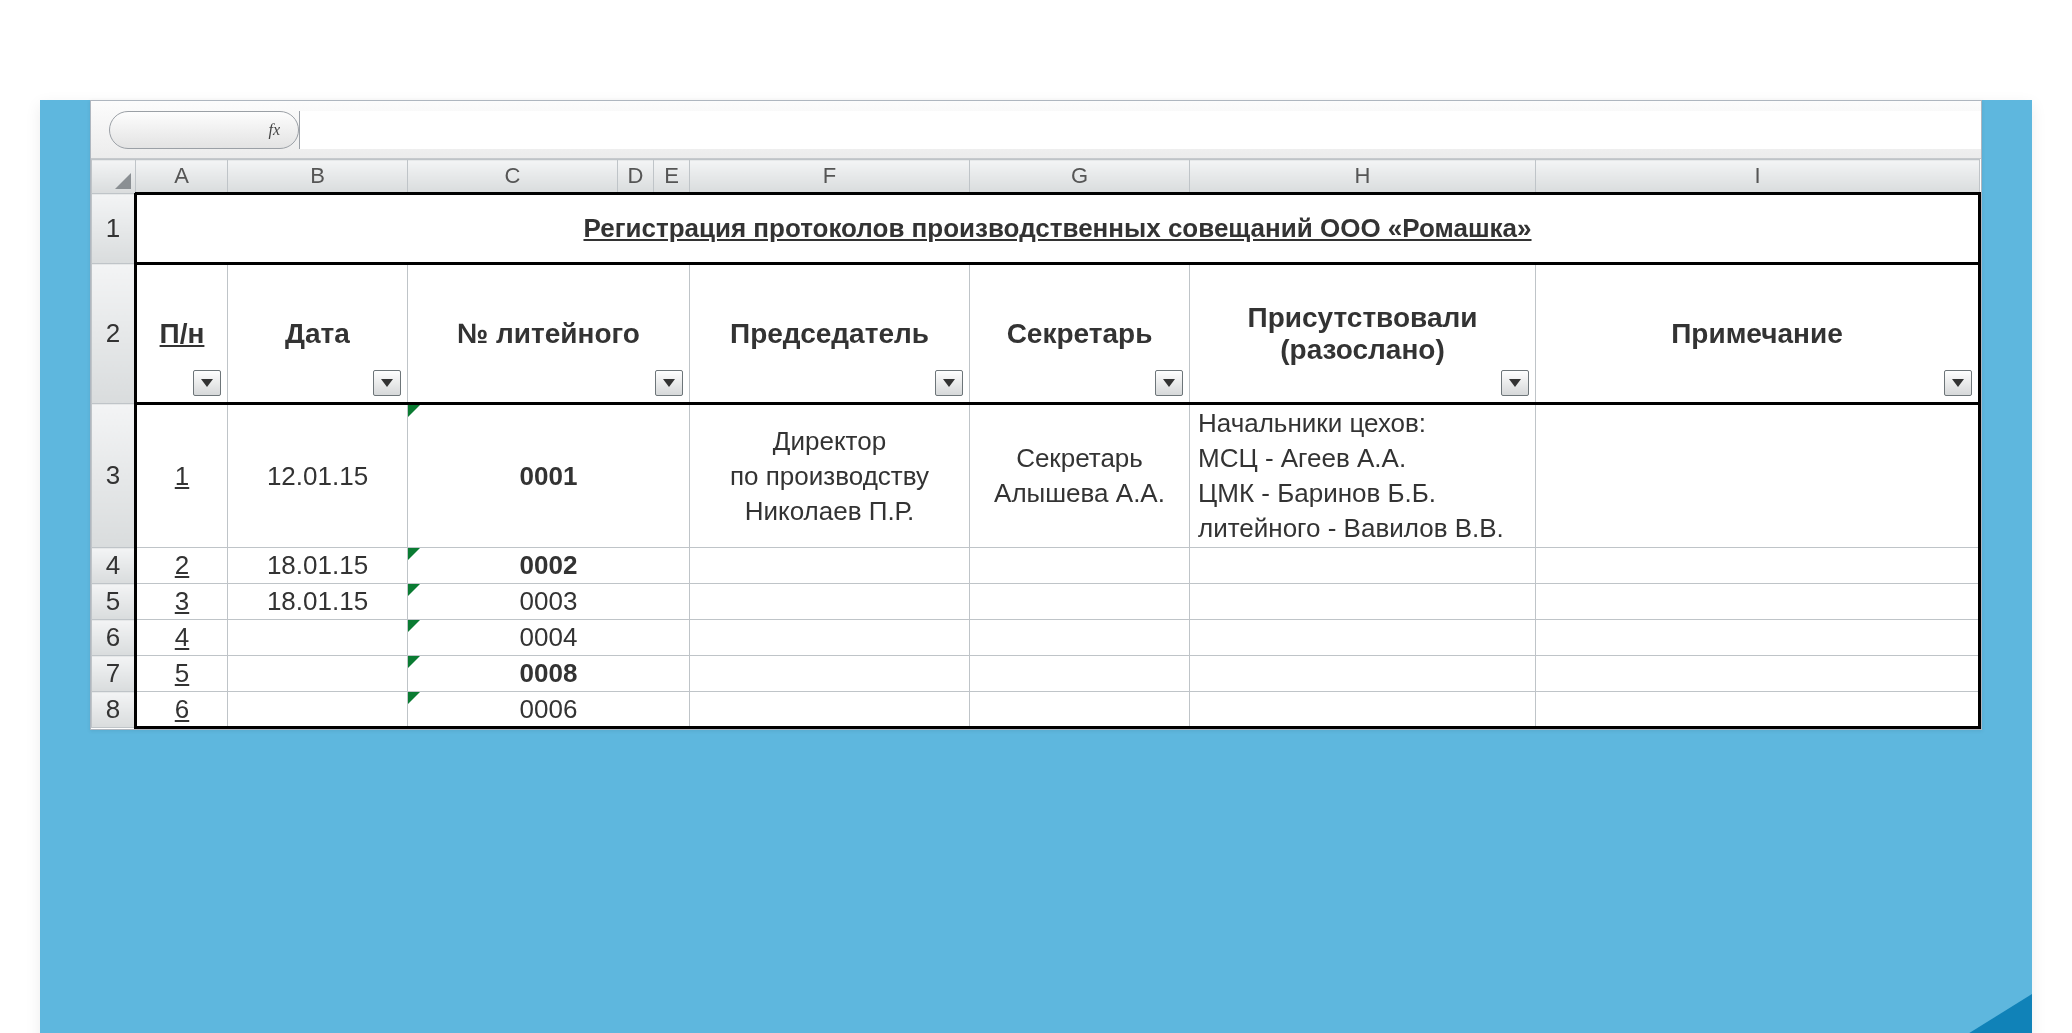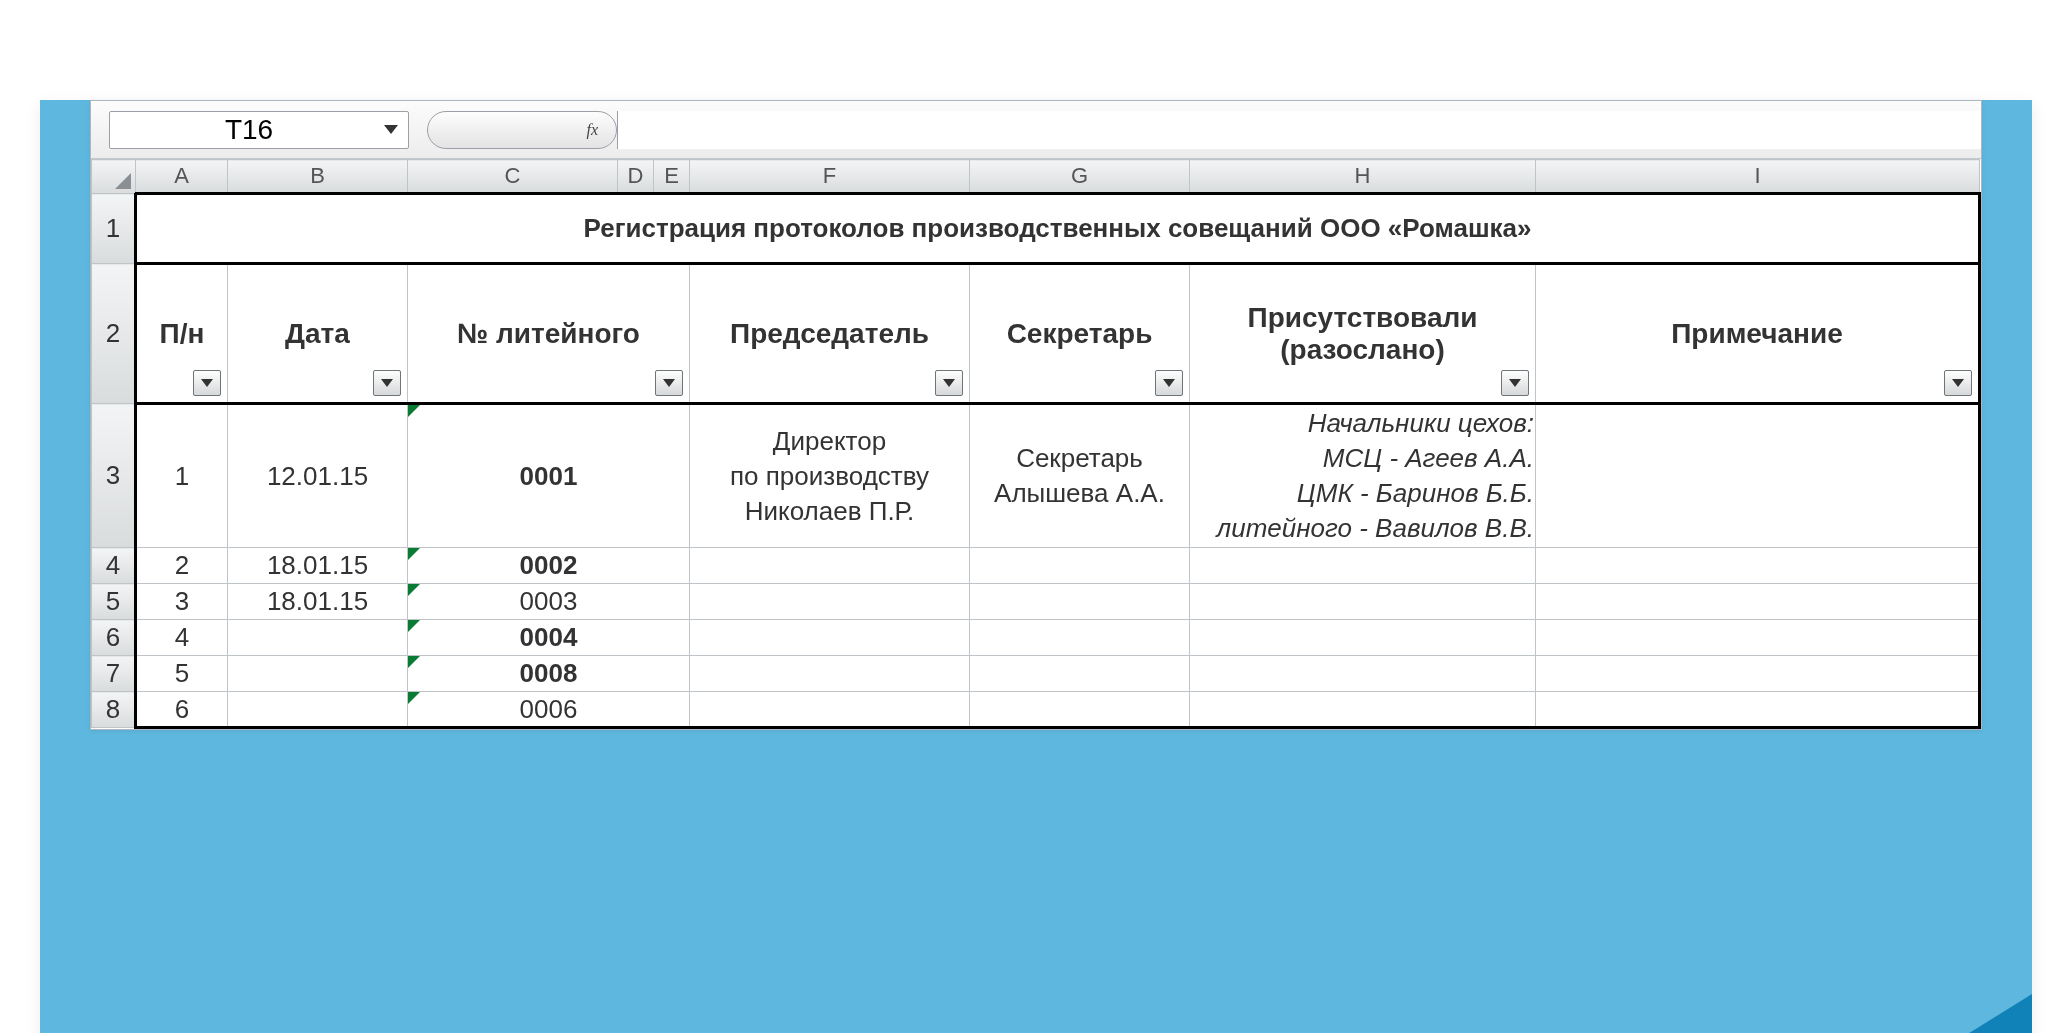--- a/index.html
+++ b/index.html
@@ -177,26 +177,26 @@
   }
   .hdr-row td.data .filter::after{
     content:"";
     width:0;height:0;
     border-left:6px solid transparent;
     border-right:6px solid transparent;
     border-top:8px solid #333;
   }
 
   td.data { vertical-align: middle; text-align: center; white-space: pre-line; }
-  td.data.left { text-align: right; padding-left: 8px; font-style: italic; }
+  td.data.left { text-align: left; padding-left: 8px; }
   .r3 td.data { height: 130px; line-height: 1.35; }
   .rn td.data { height: 36px; }
 
   
-  .blk-l { border-left: 3px solid #000 !important; }
+  .blk-l { border-left: 3px solid #000 !important; text-decoration: underline; }
   .blk-r { border-right: 3px solid #000 !important; }
   .blk-b { border-bottom: 3px solid #000 !important; }
 
   
   .ind { position: relative; }
   .ind::before{
     content:"";
     position:absolute;
     left:0; top:0;
     width:0;height:0;
@@ -214,24 +214,20 @@
 </style>
 </head>
 <body>
 
 <div class="frame">
   <div class="caption">ПРИМЕР 7</div>
 
   <div class="sheet">
 
     <div class="fbar">
-      <div class="namebox">
-        <span class="txt">T16</span>
-        <span class="dd-tri"></span>
-      </div>
       <div class="fx-pill">
         <span>fx</span>
       </div>
       <div class="fx-input"></div>
     </div>
 
     <table class="grid">
       <tbody>
           <tr class="cols">
         <th class="corner rowhdr"></th>
@@ -318,21 +314,21 @@
         <td class="data ind" colspan="3" style="font-weight:400">0003</td>
         <td class="data"></td>
         <td class="data"></td>
         <td class="data left"></td>
         <td class="data blk-r"></td>
       </tr>
       <tr class="rn">
         <td class="rowhdr">6</td>
         <td class="data blk-l">4</td>
         <td class="data"></td>
-        <td class="data ind" colspan="3" style="font-weight:700">0004</td>
+        <td class="data ind" colspan="3" style="font-weight:400">0004</td>
         <td class="data"></td>
         <td class="data"></td>
         <td class="data left"></td>
         <td class="data blk-r"></td>
       </tr>
       <tr class="rn">
         <td class="rowhdr">7</td>
         <td class="data blk-l">5</td>
         <td class="data"></td>
         <td class="data ind" colspan="3" style="font-weight:700">0008</td>

